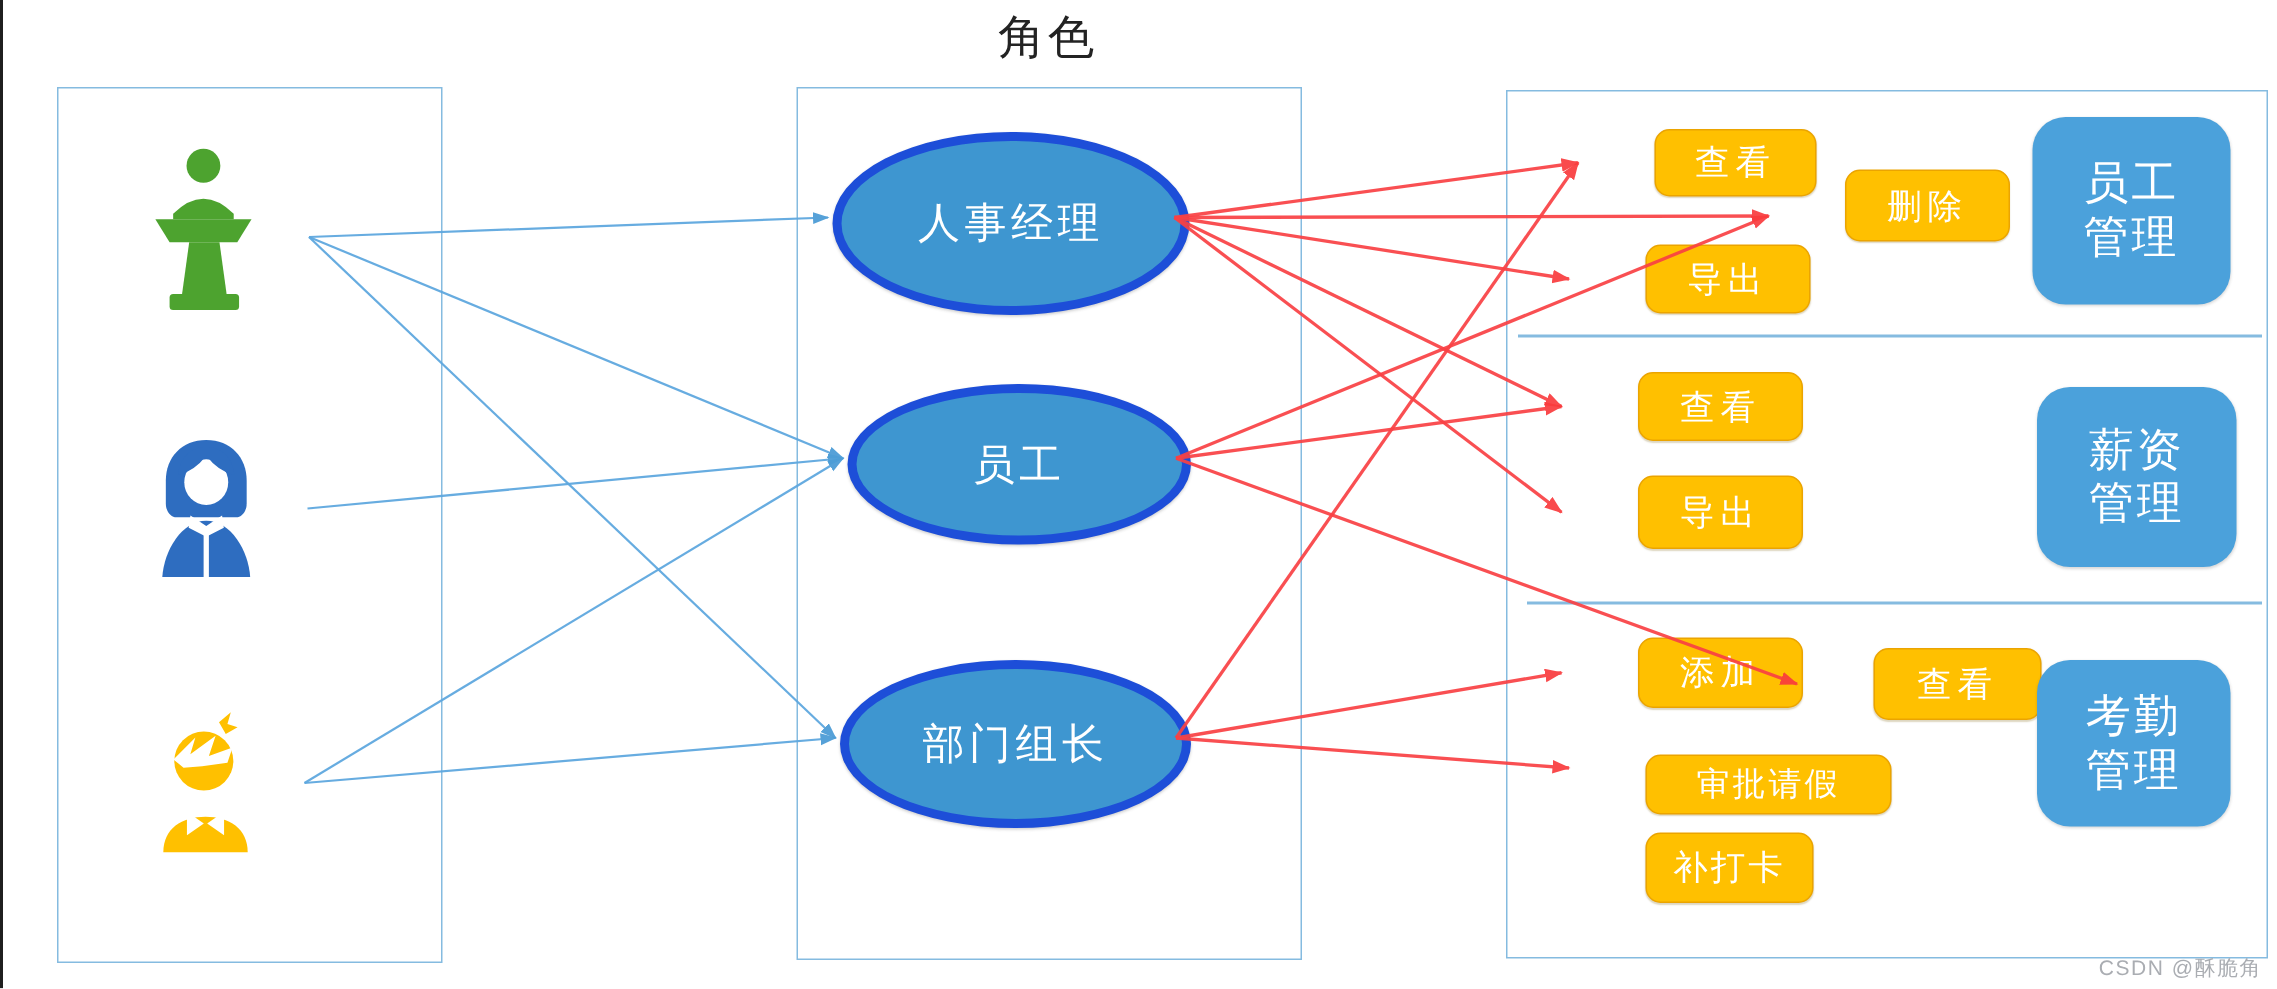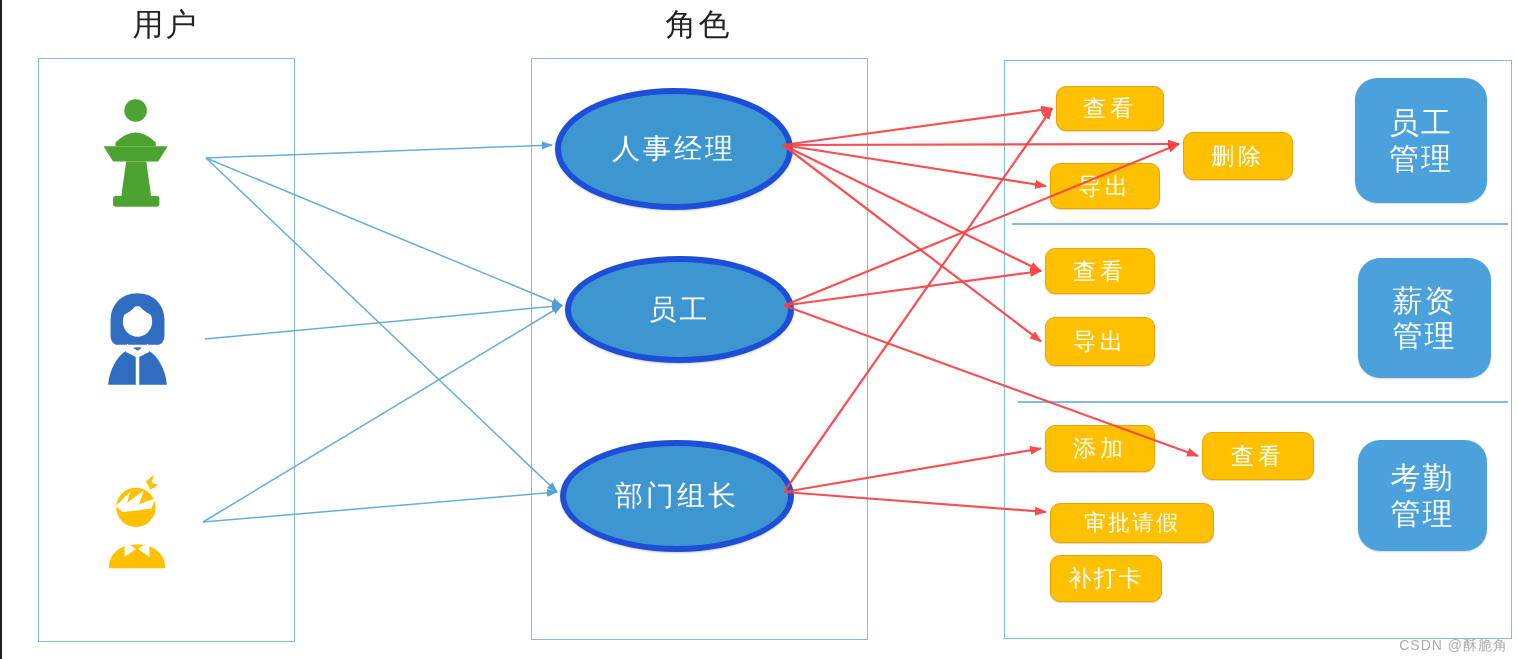--- a/index.html
+++ b/index.html
@@ -24,20 +24,21 @@
     background:var(--ellipse-fill);border:6px solid #1d4ed8;
     display:flex;align-items:center;justify-content:center;
     color:#fff;font-size:28px;letter-spacing:3px;
     box-shadow:0 1px 2px rgba(60,60,60,.25);
   }
   .perm-btn{
     position:absolute;background:var(--button-fill);border:1px solid #EBA400;
     border-radius:10px;display:flex;align-items:center;justify-content:center;
     color:#fff;font-size:23px;letter-spacing:4px;
     box-shadow:0 1px 1px rgba(120,90,0,.25);
+    margin-left:47px;
   }
   .perm-card{
     position:absolute;background:var(--card-fill);border-radius:22px;
     display:flex;align-items:center;justify-content:center;text-align:center;
     color:#fff;font-size:30px;line-height:1.18;letter-spacing:2px;
     padding:0 28px;box-sizing:border-box;word-break:break-all;
     box-shadow:0 1px 2px rgba(60,60,60,.2);
   }
   #edge-layer{position:absolute;left:0;top:0;width:1518px;height:659px;pointer-events:none;}
   #edge-layer line.user-edge{stroke:var(--user-line);stroke-width:1.5;opacity:.95;}
@@ -46,21 +47,20 @@
     position:absolute;right:10px;bottom:4px;color:#AAADB2;font-size:14px;letter-spacing:1px;
   }
 </style>
 </head>
 <body>
 
 <div id="canvas">
 
   <div class="left-edge"></div>
 
-  <div class="col-title" style="left:38px;top:4px;width:255px;">用户</div>
   <div class="col-title" style="left:531px;top:4px;width:335px;">角色</div>
 
   <div class="zone-box" style="left:38px;top:58px;width:255px;height:582px;"></div>
   <div class="zone-box" style="left:531px;top:58px;width:335px;height:580px;"></div>
   <div class="zone-box" style="left:1004px;top:60px;width:506px;height:577px;"></div>
   <div class="divider" style="left:1012px;top:223px;width:496px;"></div>
   <div class="divider" style="left:1018px;top:401px;width:490px;"></div>
 
   <div class="user-icon" style="left:100px;top:98px;width:76px;height:120px;">
     <svg viewBox="0 0 64 100">
@@ -116,21 +116,21 @@
   <div class="role-ellipse" style="left:565px;top:256px;width:217px;height:95px;">
     <span>员工</span>
   </div>
   <div class="role-ellipse" style="left:560px;top:440px;width:222px;height:100px;">
     <span>部门组长</span>
   </div>
 
   <div class="perm-btn" style="left:1056px;top:86px;width:106px;height:43px;">
     <span>查看</span>
   </div>
-  <div class="perm-btn" style="left:1183px;top:132px;width:108px;height:46px;text-align:center;">
+  <div class="perm-btn" style="left:1183px;top:113px;width:108px;height:46px;text-align:center;">
     <span>删除</span>
   </div>
   <div class="perm-btn" style="left:1050px;top:163px;width:108px;height:44px;">
     <span>导出</span>
   </div>
   <div class="perm-card" style="left:1355px;top:78px;width:132px;height:125px;">
     <span>员工管理</span>
   </div>
 
   <div class="perm-btn" style="left:1045px;top:248px;width:108px;height:44px;">

